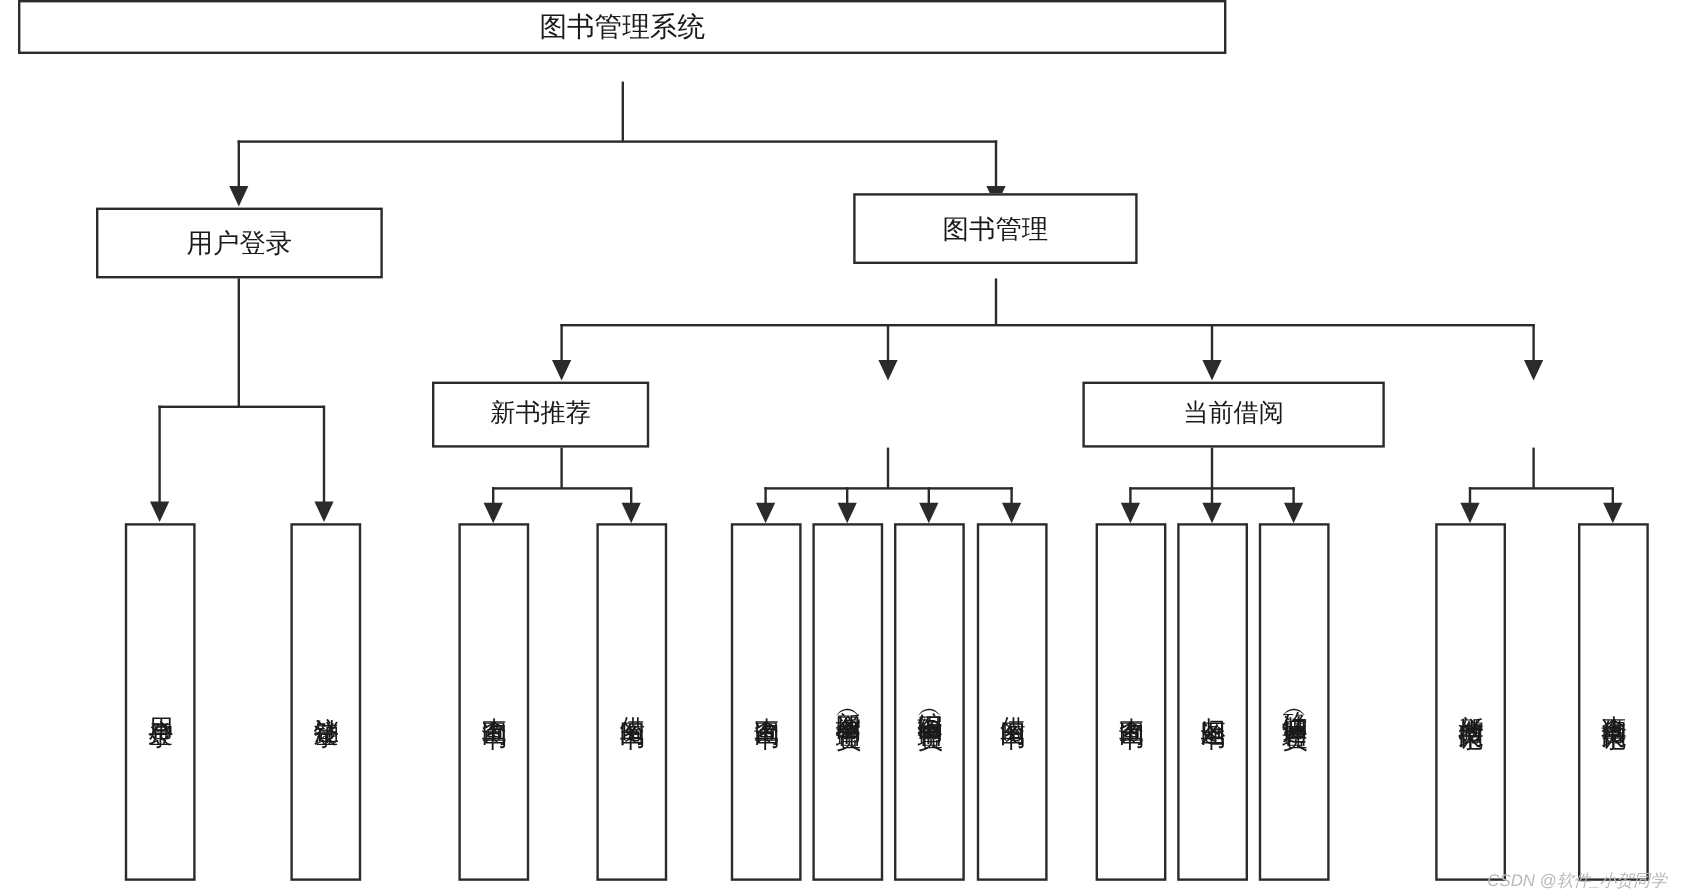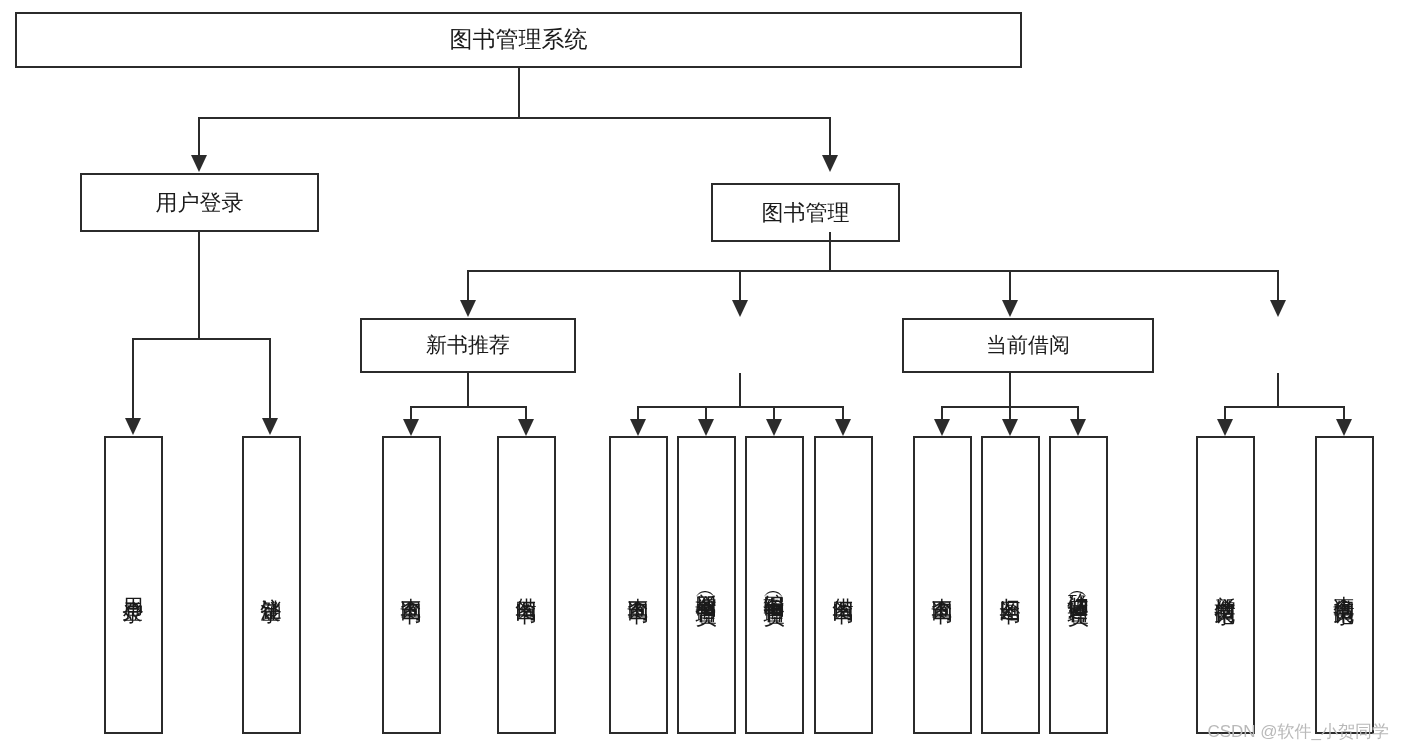--- a/index.html
+++ b/index.html
@@ -66,48 +66,49 @@
     height: 0;
     border-left: 8px solid transparent;
     border-right: 8px solid transparent;
     border-top: 17px solid #2b2b2b;
   }
   
   #watermark {
     position: absolute;
     right: 16px;
     bottom: 4px;
-    font-size: 17px;
+    font-size: 14px;
     color: #b9b9b9;
     white-space: nowrap;
     user-select: none;
+    font-style: italic;
   }
 </style>
 </head>
 <body>
 
 <div id="canvas">
 
-  <div class="node root" style="left:15px; top:12px; width:1007px; height:56px;">
+  <div class="node root" style="left:15px; top:0; width:1007px; height:45px;">
     <span class="lbl">图书管理系统</span>
   </div>
 
   <div class="vline" style="left:518px; top:68px; height:50px;"></div>
 
   <div class="hline" style="left:198px; top:117px; width:633px;"></div>
 
   <div class="vline" style="left:198px; top:117px; height:39px;"></div>
   <div class="arrow" style="left:191px; top:155px;"></div>
   <div class="vline" style="left:829px; top:117px; height:39px;"></div>
   <div class="arrow" style="left:822px; top:155px;"></div>
 
   <div class="node lvl2" style="left:80px; top:173px; width:239px; height:59px;">
     <span class="lbl">用户登录</span>
   </div>
-  <div class="node lvl2" style="left:711px; top:183px; width:189px; height:59px;">
+  <div class="node lvl2" style="left:711px; top:161px; width:237px; height:59px;">
     <span class="lbl">图书管理</span>
   </div>
 
   <div class="vline" style="left:198px; top:232px; height:107px;"></div>
   <div class="hline" style="left:132px; top:338px; width:138px;"></div>
   <div class="vline" style="left:132px; top:338px; height:81px;"></div>
   <div class="arrow" style="left:125px; top:418px;"></div>
   <div class="vline" style="left:269px; top:338px; height:81px;"></div>
   <div class="arrow" style="left:262px; top:418px;"></div>
 
@@ -115,21 +116,21 @@
   <div class="hline" style="left:467px; top:270px; width:812px;"></div>
   <div class="vline" style="left:467px; top:270px; height:31px;"></div>
   <div class="arrow" style="left:460px; top:300px;"></div>
   <div class="vline" style="left:739px; top:270px; height:31px;"></div>
   <div class="arrow" style="left:732px; top:300px;"></div>
   <div class="vline" style="left:1009px; top:270px; height:31px;"></div>
   <div class="arrow" style="left:1002px; top:300px;"></div>
   <div class="vline" style="left:1277px; top:270px; height:31px;"></div>
   <div class="arrow" style="left:1270px; top:300px;"></div>
 
-  <div class="node lvl3" style="left:360px; top:318px; width:216px; height:55px;align-items:center;">
+  <div class="node lvl3" style="left:360px; top:318px; width:181px; height:55px;align-items:center;">
     <span class="lbl">新书推荐</span>
   </div>
   <div class="node lvl3" style="left:902px; top:318px; width:252px; height:55px;">
     <span class="lbl">当前借阅</span>
   </div>
 
   <div class="vline" style="left:467px; top:373px; height:34px;"></div>
   <div class="hline" style="left:410px; top:406px; width:116px;"></div>
   <div class="vline" style="left:410px; top:406px; height:14px;"></div>
   <div class="arrow" style="left:403px; top:419px;"></div>

